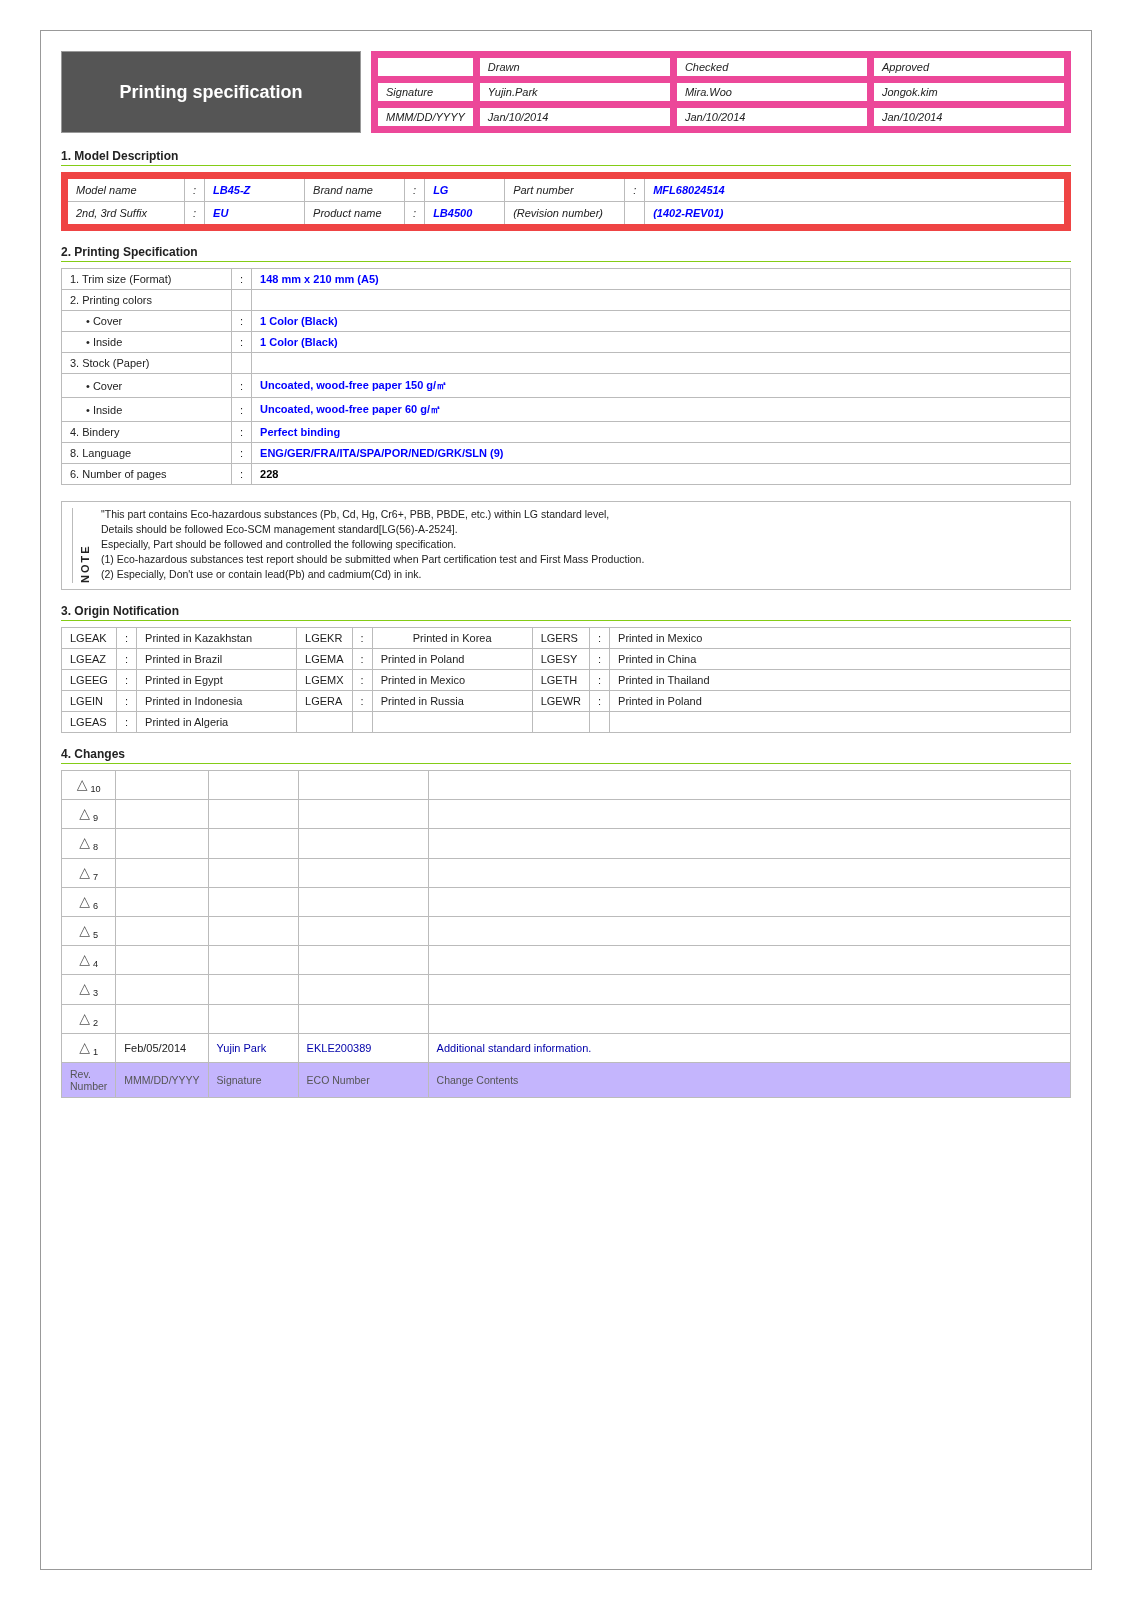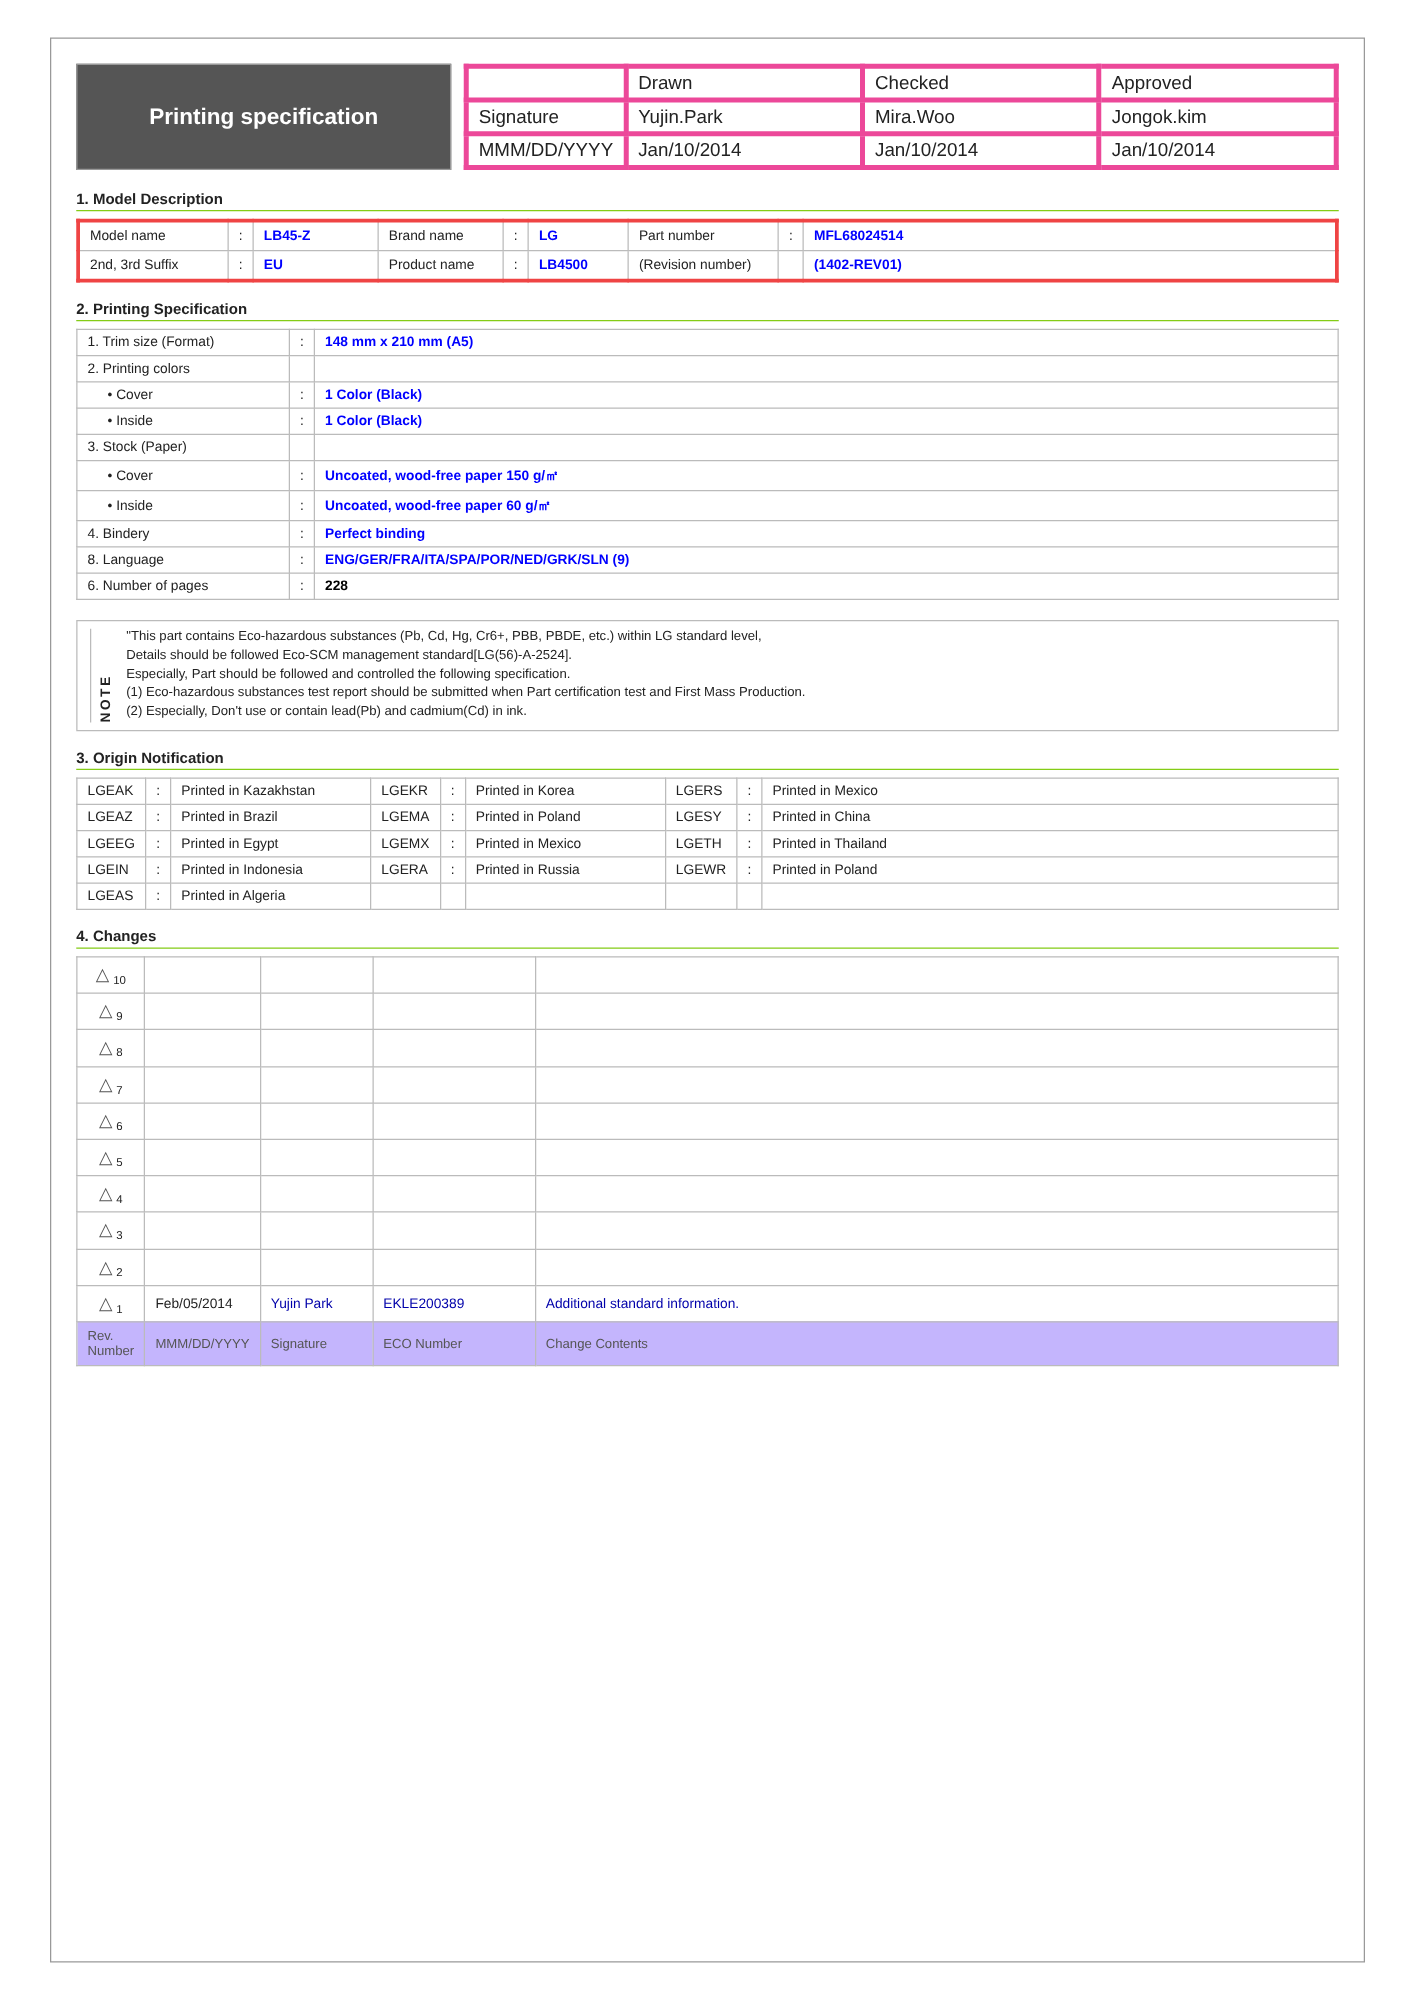--- a/index.html
+++ b/index.html
@@ -37,37 +37,39 @@
     }
     .header-table-wrap {
       flex: 1;
       margin-left: 10px;
     }
     .header-table {
       width: 100%;
       border-collapse: collapse;
     }
     .header-table td, .header-table th {
-      border: 4px solid #ec4899;
+      border: 7px solid #ec4899;
       padding: 3px 8px;
-      font-size: 15px;
+      font-size: 11px;
+      font-style: italic;
     }
     
     .section-heading {
       font-weight: bold;
       font-size: 12px;
       margin: 14px 0 6px 0;
       border-bottom: 1px solid #84cc16;
       padding-bottom: 2px;
     }
     
     .model-table {
       width: 100%;
       border-collapse: collapse;
-      border: 3px solid #ef4444;
+      border: 7px solid #ef4444;
+      font-style: italic;
     }
     .model-table td {
       border: 1px solid #bbb;
       padding: 5px 8px;
       font-size: 11px;
     }
     .highlight-blue { color: #00f; font-weight: bold; }
 
     
     .spec-table {
@@ -287,21 +289,21 @@
 
   <div class="section-heading">3. Origin Notification</div>
   <table class="origin-table">
     <tbody>
         <tr>
       <td style="width:55px;">LGEAK</td>
       <td style="width:15px;">:</td>
       <td style="width:160px;">Printed in Kazakhstan</td>
       <td style="width:55px;">LGEKR</td>
       <td style="width:15px;">:</td>
-      <td style="width:160px;">Printed in Korea</td>
+      <td style="width:160px;text-align:center;">Printed in Korea</td>
       <td style="width:55px;">LGERS</td>
       <td style="width:15px;">:</td>
       <td>Printed in Mexico</td>
     </tr>
     <tr>
       <td>LGEAZ</td>
       <td>:</td>
       <td>Printed in Brazil</td>
       <td>LGEMA</td>
       <td>:</td>

